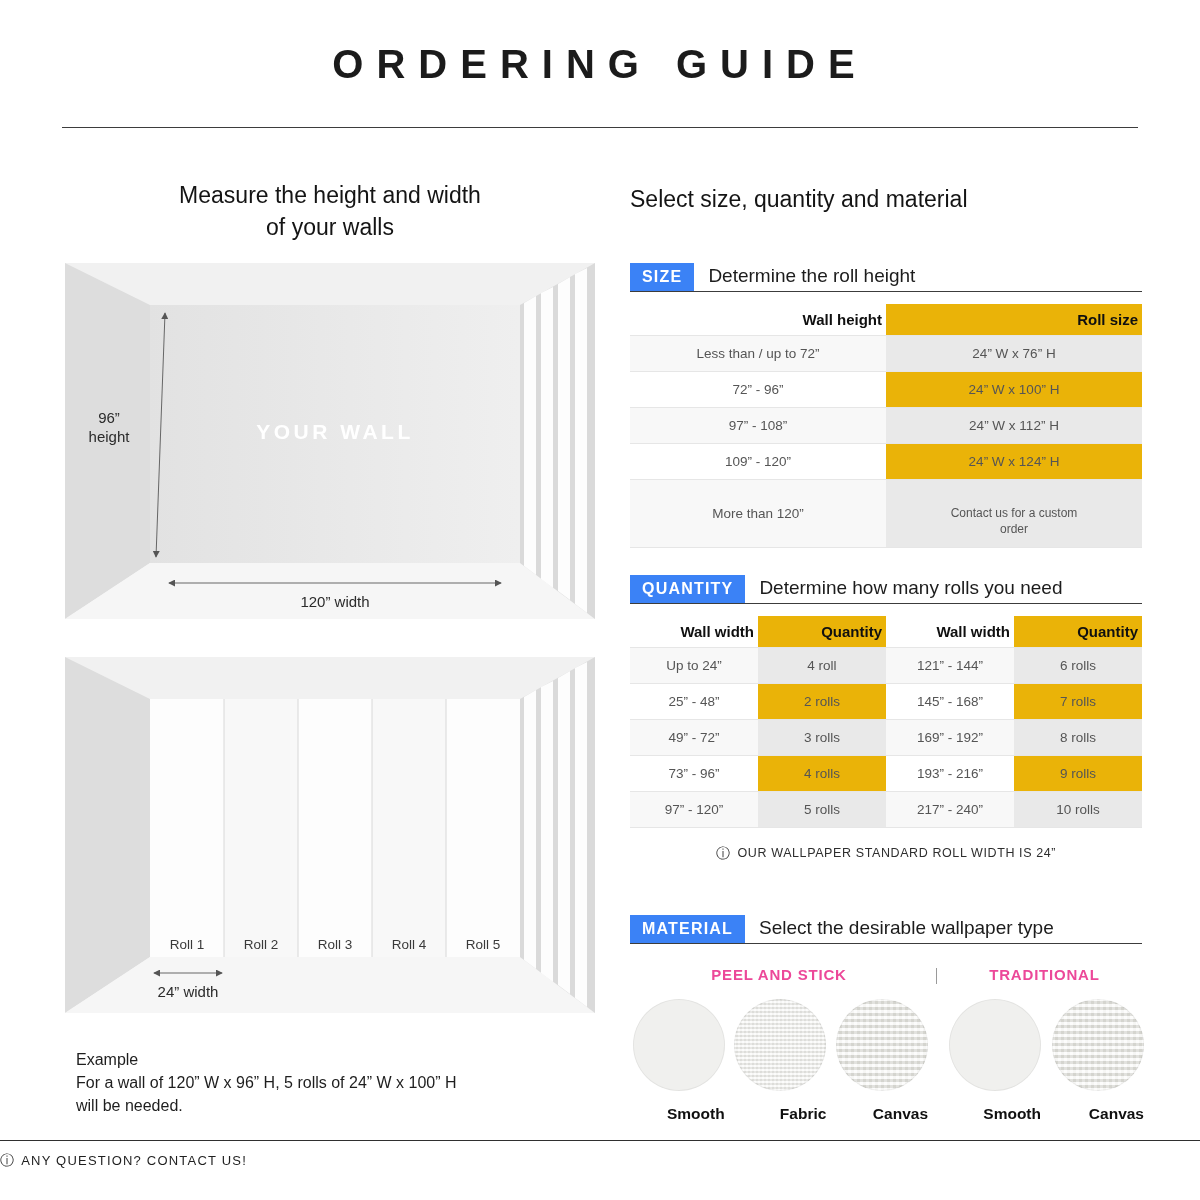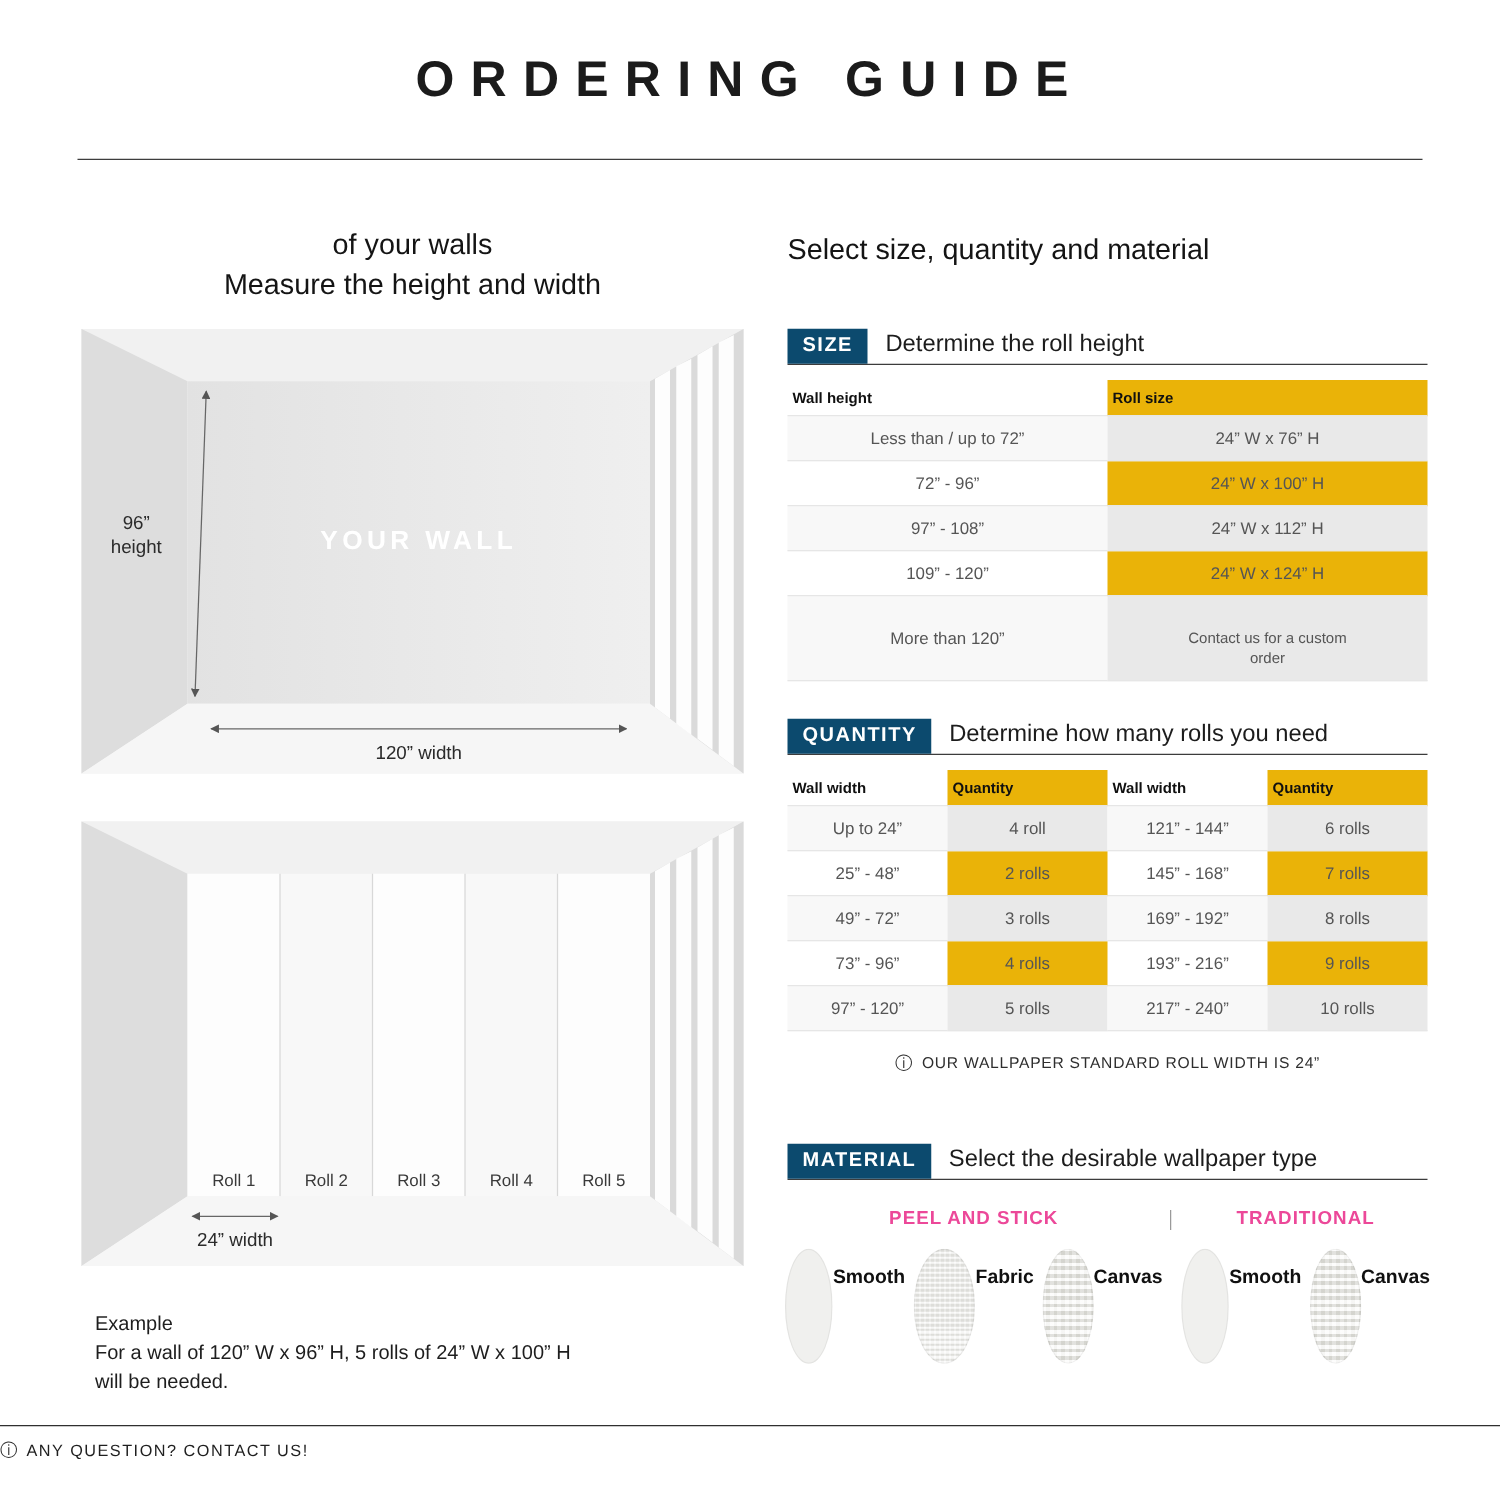--- a/index.html
+++ b/index.html
@@ -32,28 +32,28 @@
 
   .example { position:absolute; top:1048px; left:76px; width:520px; font-size:16px; color:#1e1e1e; line-height:1.45; }
 
   .section { position:absolute; left:630px; width:512px; }
   .size-section { top:263px; }
   .quantity-section { top:575px; }
   .material-section { top:915px; }
 
   .section-header { display:flex; align-items:center; gap:14px; border-bottom:1px solid #3c3c3c; }
   .badge {
-    background:#0c4a6e; color:#ffffff; font-weight:700; letter-spacing:1.2px;
+    background:#3b82f6; color:#ffffff; font-weight:700; letter-spacing:1.2px;
     font-size:16px; padding:4px 12px 5px; line-height:1.2; flex:0 0 auto;
   }
   .section-subtitle { font-size:19px; color:#1c1c1c; font-weight:500; padding-bottom:2px; }
 
   table.info-table { width:100%; border-collapse:collapse; margin-top:12px; }
   table.info-table th {
-    font-size:12px; font-weight:700; color:#101010; padding:7px 4px; text-align:left;
+    font-size:15px; font-weight:700; color:#101010; padding:7px 4px; text-align:right;
     border-bottom:1px solid #e6e6e6;
   }
   table.info-table td {
     font-size:13.5px; color:#555555; padding:10px 4px; text-align:center;
     border-bottom:1px solid #e6e6e6;
   }
   .size-table th, .size-table td { width:50%; }
   .qty-table th, .qty-table td { width:25%; }
   .col-shade { background:#eab308; }
   tbody tr:nth-child(odd) td { background:#f8f8f8; }
@@ -65,21 +65,21 @@
     font-size:12.5px; letter-spacing:0.6px; color:#2e2e2e;
   }
   .info-glyph { font-size:14px; line-height:1; color:#2e2e2e; }
 
   .material-groups { display:flex; align-items:flex-start; margin-top:22px; }
   .material-group.peel { width:298px; }
   .material-group.traditional { flex:1; }
   .group-divider { width:1px; height:16px; background:#9a9a9a; margin:2px 8px 0 8px; flex:0 0 auto; }
   .group-title { text-align:center; font-weight:700; font-size:15px; letter-spacing:0.8px; color:#ec4899; }
   .swatches { display:flex; justify-content:center; gap:7px; margin-top:16px; }
-  .swatch-item { display:flex; flex-direction:row; align-items:flex-start; width:96px; }
+  .swatch-item { display:flex; flex-direction:column; align-items:flex-end; width:96px; }
   .swatch-circle { width:92px; height:92px; border-radius:50%; box-shadow: inset 0 0 0 1px rgba(0,0,0,0.05); }
   .swatch-label { margin-top:14px; font-weight:700; font-size:15.5px; color:#101010; }
 
   .texture-smooth {
     background-color:#f0f0ee;
     background-image: radial-gradient(circle at 32% 30%, #f7f7f5 0%, #ececе9 70%, #e6e6e2 100%),
                       radial-gradient(#e9e9e6 1px, transparent 1px);
     background-size: 100% 100%, 5px 5px;
   }
   .texture-fabric {
@@ -104,22 +104,22 @@
 </style>
 </head>
 <body>
 
 <div class="page">
 
   <div class="title">ORDERING GUIDE</div>
   <div class="top-rule"></div>
 
   <div class="left-heading">
+    <div>Measure the height and width</div>
     <div>of your walls</div>
-    <div>Measure the height and width</div>
   </div>
 
   <svg class="room1" width="530" height="356" viewBox="0 0 530 356">
     <defs>
       <linearGradient id="wallGrad1" x1="0" y1="0" x2="1" y2="0">
         <stop offset="0" stop-color="#e2e2e2"></stop>
         <stop offset="1" stop-color="#efefef"></stop>
       </linearGradient>
       <marker id="arr1" viewBox="0 0 8 8" refX="7" refY="4" markerWidth="7" markerHeight="7" orient="auto-start-reverse">
         <path d="M0,0 L8,4 L0,8 z" fill="#555"></path>

